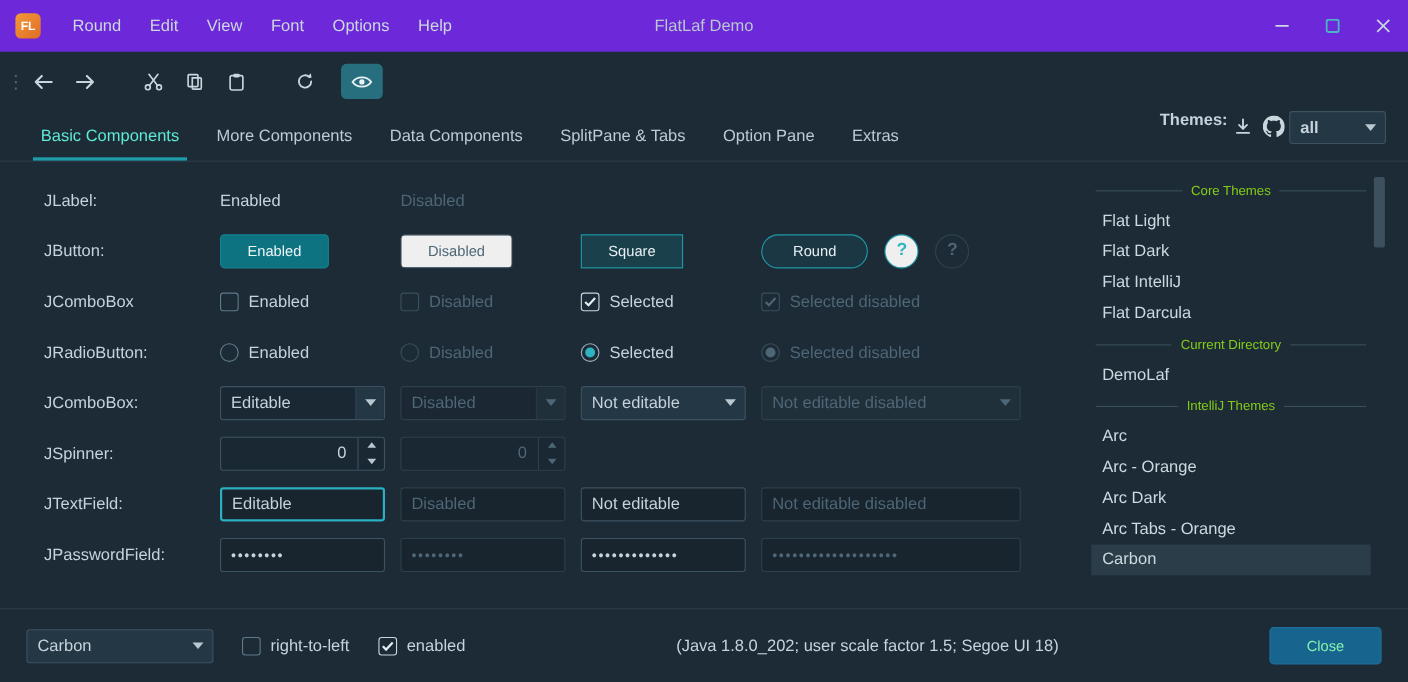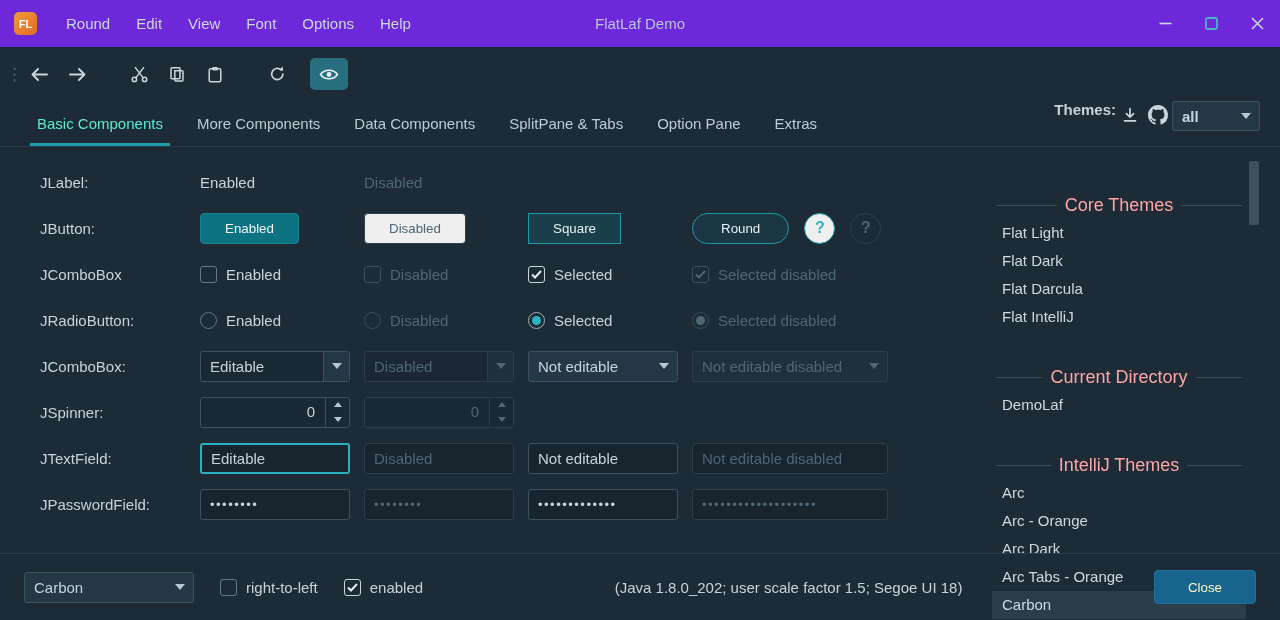--- a/index.html
+++ b/index.html
@@ -71,21 +71,21 @@
   .combo { width:150px; height:31px; border:1px solid #3c5260; background:#1a2833; border-radius:3px; display:flex; align-items:center; }
   .combo .val { flex:1; padding:0 9px; white-space:nowrap; overflow:hidden; }
   .combo .arrowzone { width:26px; align-self:stretch; display:flex; align-items:center; justify-content:center; }
   .combo.editable .arrowzone { border-left:1px solid #3c5260; background:#243744; border-radius:0 3px 3px 0; }
   .combo.noneditable { background:#243744; }
   .combo.disabledc { color:#4e6675; border-color:#2c3f4b; background:#1b2834; }
   .combo.disabledc.editable .arrowzone { background:#20303b; border-left-color:#2c3f4b; }
   .combo.disabledc.noneditable { background:#20303b; }
   .arr { width:0; height:0; border-left:5px solid transparent; border-right:5px solid transparent; border-top:6px solid #b9c7d1; }
   .disabledc .arr { border-top-color:#4e6675; }
-  .combo.wide, .tf.wide { width:196px; }
+  .combo.wide, .tf.wide { width:236px; }
 
   .spinner { width:150px; height:31px; border:1px solid #3c5260; background:#1a2833; border-radius:3px; display:flex; }
   .spinner .val { flex:1; text-align:right; padding:0 10px; line-height:28px; }
   .spinner .arrows { width:24px; border-left:1px solid #3c5260; display:flex; flex-direction:column; }
   .spinner .arrows span { flex:1; display:flex; align-items:center; justify-content:center; }
   .up { width:0; height:0; border-left:4px solid transparent; border-right:4px solid transparent; border-bottom:5px solid #b9c7d1; }
   .dn { width:0; height:0; border-left:4px solid transparent; border-right:4px solid transparent; border-top:5px solid #b9c7d1; }
   .spinner.disabledc { color:#4e6675; border-color:#2c3f4b; }
   .spinner.disabledc .arrows { border-left-color:#2c3f4b; }
   .spinner.disabledc .up { border-bottom-color:#4e6675; }
@@ -93,30 +93,30 @@
 
   .tf { width:150px; height:31px; border:1px solid #3c5260; background:#18242e; border-radius:3px; display:flex; align-items:center; padding:0 9px; }
   .tf.focused { border:2px solid #2ab0bf; }
   .tf.disabledc { color:#4e6675; border-color:#2c3f4b; }
   .pw { font-size:13px; letter-spacing:1.5px; overflow:hidden; white-space:nowrap; }
 
   
   .themelist { width:268px; margin-left:12px; position:relative; padding-right:14px; }
   .tl-item { height:28px; line-height:28px; padding-left:10px; color:#cdd9e0; }
   .tl-item.selected { background:#2b3d49; }
-  .tl-sep { height:28px; display:flex; align-items:center; gap:8px; color:#fca5a5; font-size:18px; padding:0 4px;margin-top:32px; }
+  .tl-sep { height:28px; display:flex; align-items:center; gap:8px; color:#84cc16; font-size:12px; padding:0 4px; }
   .tl-sep::before, .tl-sep::after { content:""; height:1px; background:#3a4f5c; flex:1; }
   .vscroll { position:absolute; right:0; top:0; bottom:-6px; width:12px; }
   .vthumb { position:absolute; right:1px; top:2px; width:10px; height:64px; background:#3c505e; border-radius:2px; }
 
   
   .statusbar { position:absolute; left:0; right:0; bottom:0; height:67px; border-top:1px solid #2c3e4b; display:flex; align-items:center; padding:0 24px; gap:26px; }
   .statusbar .combo { width:170px; }
   .info { flex:1; text-align:center; color:#c6d3dc; }
-  .close-btn { width:102px; height:34px; background:#17658e; border:1px solid #1c719c; color:#fef9c3; border-radius:4px; display:flex; align-items:center; justify-content:center; }
+  .close-btn { width:102px; height:34px; background:#17658e; border:1px solid #1c719c; color:#86efac; border-radius:4px; display:flex; align-items:center; justify-content:center; }
 
   svg { display:block; }
 </style>
 </head>
 <body>
 
 <header class="titlebar">
   <div class="logo">FL</div>
   <nav class="menubar">
     <span class="menu-item">Round</span>
@@ -416,22 +416,22 @@
       </span>
 
   </div>
 
   <div class="themelist">
     <div class="tl-sep">
         <span>Core Themes</span>
       </div>
     <div class="tl-item">Flat Light</div>
     <div class="tl-item">Flat Dark</div>
+    <div class="tl-item">Flat IntelliJ</div>
     <div class="tl-item">Flat Darcula</div>
-    <div class="tl-item">Flat IntelliJ</div>
     <div class="tl-sep">
         <span>Current Directory</span>
       </div>
     <div class="tl-item">DemoLaf</div>
     <div class="tl-sep">
         <span>IntelliJ Themes</span>
       </div>
     <div class="tl-item">Arc</div>
     <div class="tl-item">Arc - Orange</div>
     <div class="tl-item">Arc Dark</div>

